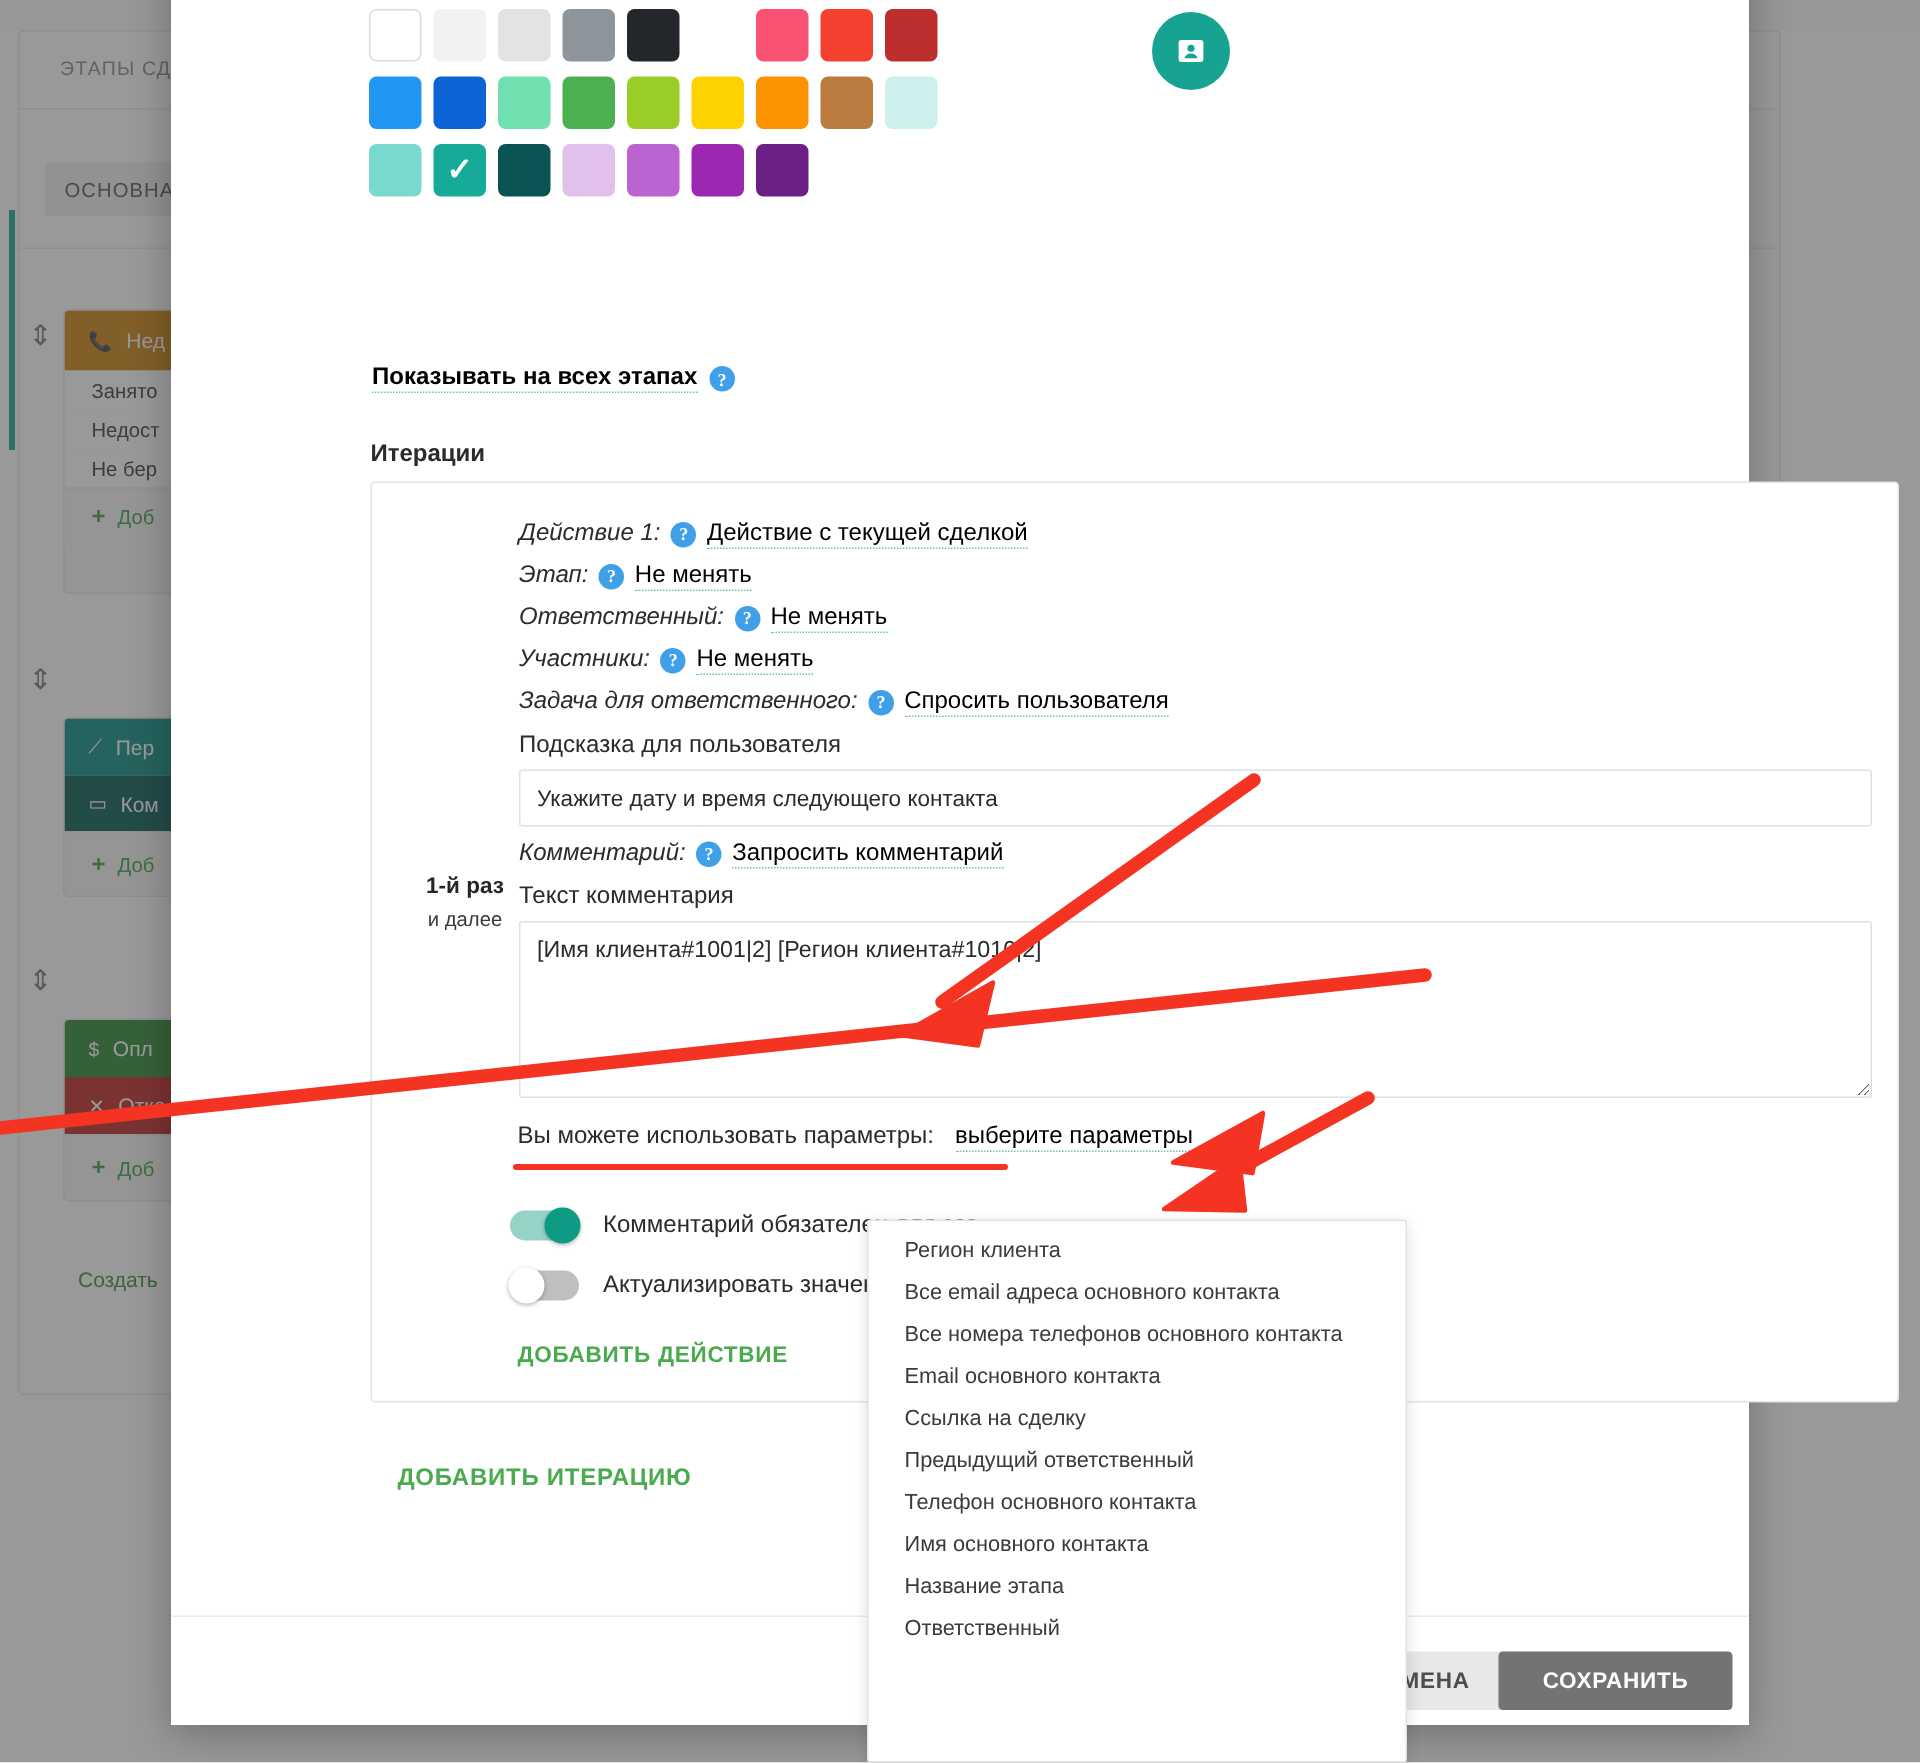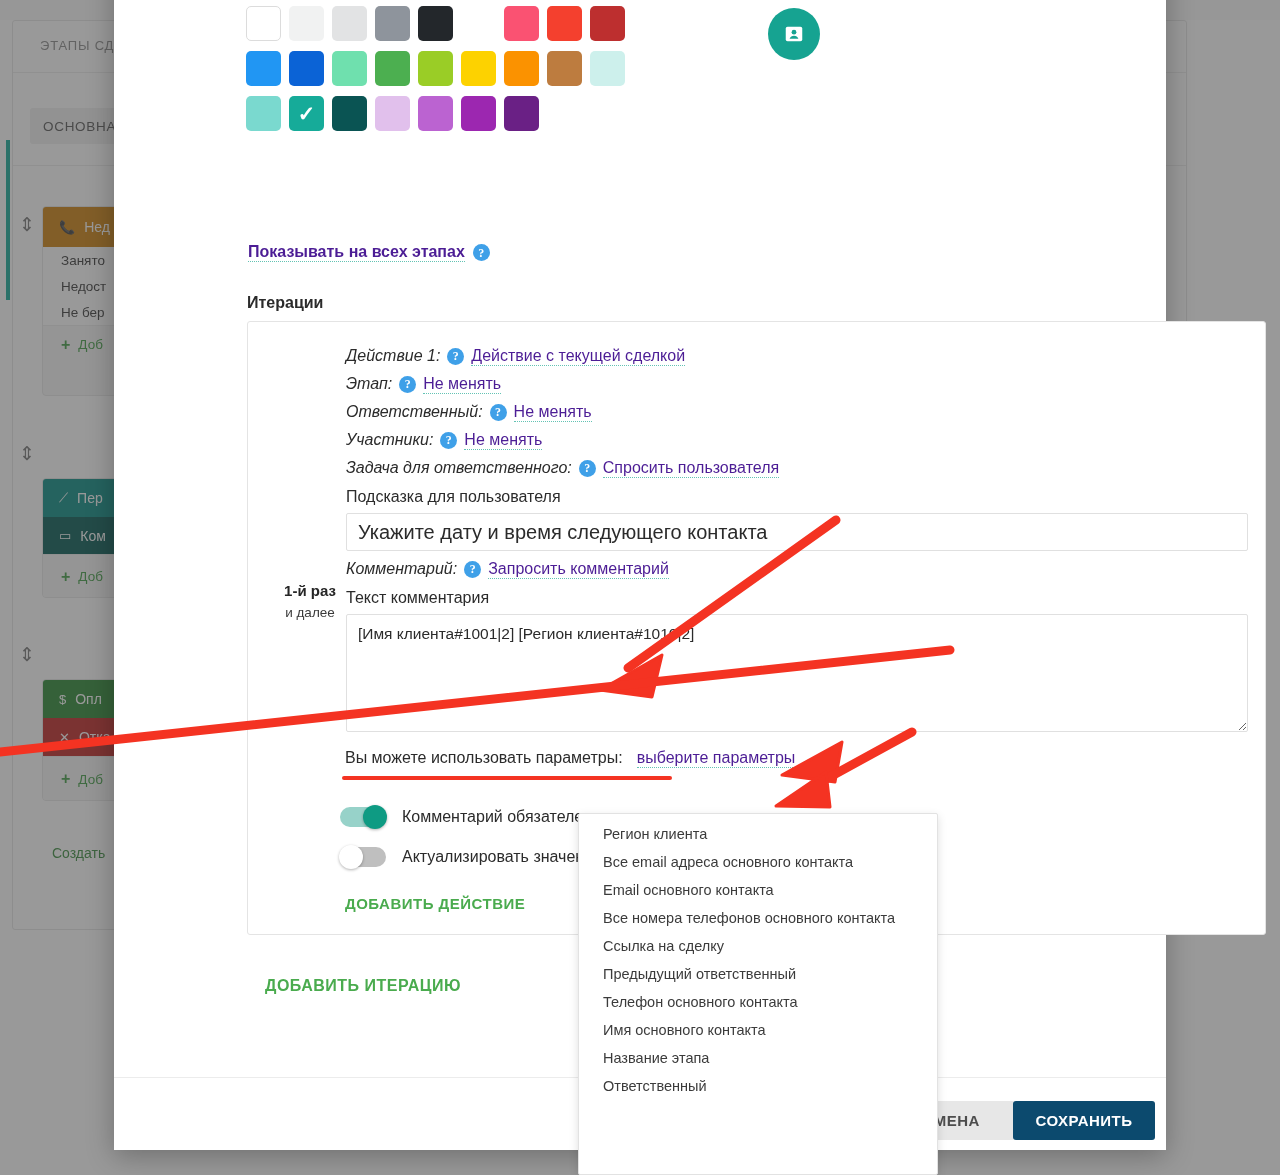--- a/index.html
+++ b/index.html
@@ -140,21 +140,21 @@
   .icon-pick {
     position: absolute; left: 654px; top: 48px;
     width: 52px; height: 52px; border-radius: 50%;
     background: #16a391;
     display: flex; align-items: center; justify-content: center;
     cursor: pointer;
   }
 
   
   .dlink {
-    color: #4c1d95; text-decoration: none;
+    color: #000000; text-decoration: none;
     border-bottom: 1px dotted #63c3b4;
     cursor: pointer;
   }
   .show-all {
     position: absolute; left: 134px; top: 283px;
     font-size: 16px; font-weight: 700;
     display: flex; align-items: center; gap: 8px;
   }
   .show-all .dlink { font-weight: 700; }
 
@@ -184,21 +184,21 @@
   }
   .frow .lbl { color: #2b2b2b; font-style: italic; }
   .fsub {
     font-size: 16px; color: #2b2b2b; margin-top: 6px;
   }
 
   input.txt {
     width: 902px; height: 38px;
     border: 1px solid #e0e0e0; border-radius: 2px;
     padding: 0 11px;
-    font-size: 20px; color: #2b2b2b;
+    font-size: 15px; color: #2b2b2b;
     font-family: "Liberation Sans", sans-serif;
     background: #ffffff;
     outline: none;
   }
   textarea.ta {
     width: 902px; height: 118px;
     border: 1px solid #e0e0e0; border-radius: 2px;
     padding: 9px 11px;
     font-size: 15.5px; color: #2b2b2b;
     font-family: "Liberation Sans", sans-serif;
@@ -252,21 +252,21 @@
     background: #ffffff;
   }
   .btn {
     position: absolute; top: 23px;
     height: 39px; border: none; border-radius: 3px;
     font-size: 15px; font-weight: 700; letter-spacing: .5px;
     cursor: pointer;
     font-family: "Liberation Sans", sans-serif;
   }
   .btn-cancel { right: 151px; width: 126px; background: #e7e7e7; color: #4d4d4d; }
-  .btn-save   { right: 11px;  width: 142px; background: #0c4a6e; color: #ffffff; }
+  .btn-save   { right: 11px;  width: 156px; background: #737373; color: #ffffff; }
 
   
   .dropdown {
     position: absolute; left: 578px; top: 813px;
     width: 360px; height: 362px;
     background: #ffffff;
     border: 1px solid #e2e2e2;
     box-shadow: 0 3px 10px rgba(0,0,0,.13);
     border-radius: 2px;
     overflow: hidden;
@@ -470,22 +470,22 @@
 
     <div class="modal-footer">
       <button class="btn btn-cancel">ТМЕНА</button>
       <button class="btn btn-save">СОХРАНИТЬ</button>
     </div>
   </div>
 
   <div class="dropdown" id="dropdown">
       <div class="dd-item">Регион клиента</div>
       <div class="dd-item">Все email адреса основного контакта</div>
+      <div class="dd-item">Все номера телефонов основного контакта</div>
       <div class="dd-item">Email основного контакта</div>
-      <div class="dd-item">Все номера телефонов основного контакта</div>
       <div class="dd-item">Ссылка на сделку</div>
       <div class="dd-item">Предыдущий ответственный</div>
       <div class="dd-item">Телефон основного контакта</div>
       <div class="dd-item">Имя основного контакта</div>
       <div class="dd-item">Название этапа</div>
       <div class="dd-item">Ответственный</div>
     </div>
 
   <div class="arrows">
     <svg width="1280" height="1175" viewBox="0 0 1280 1175">

